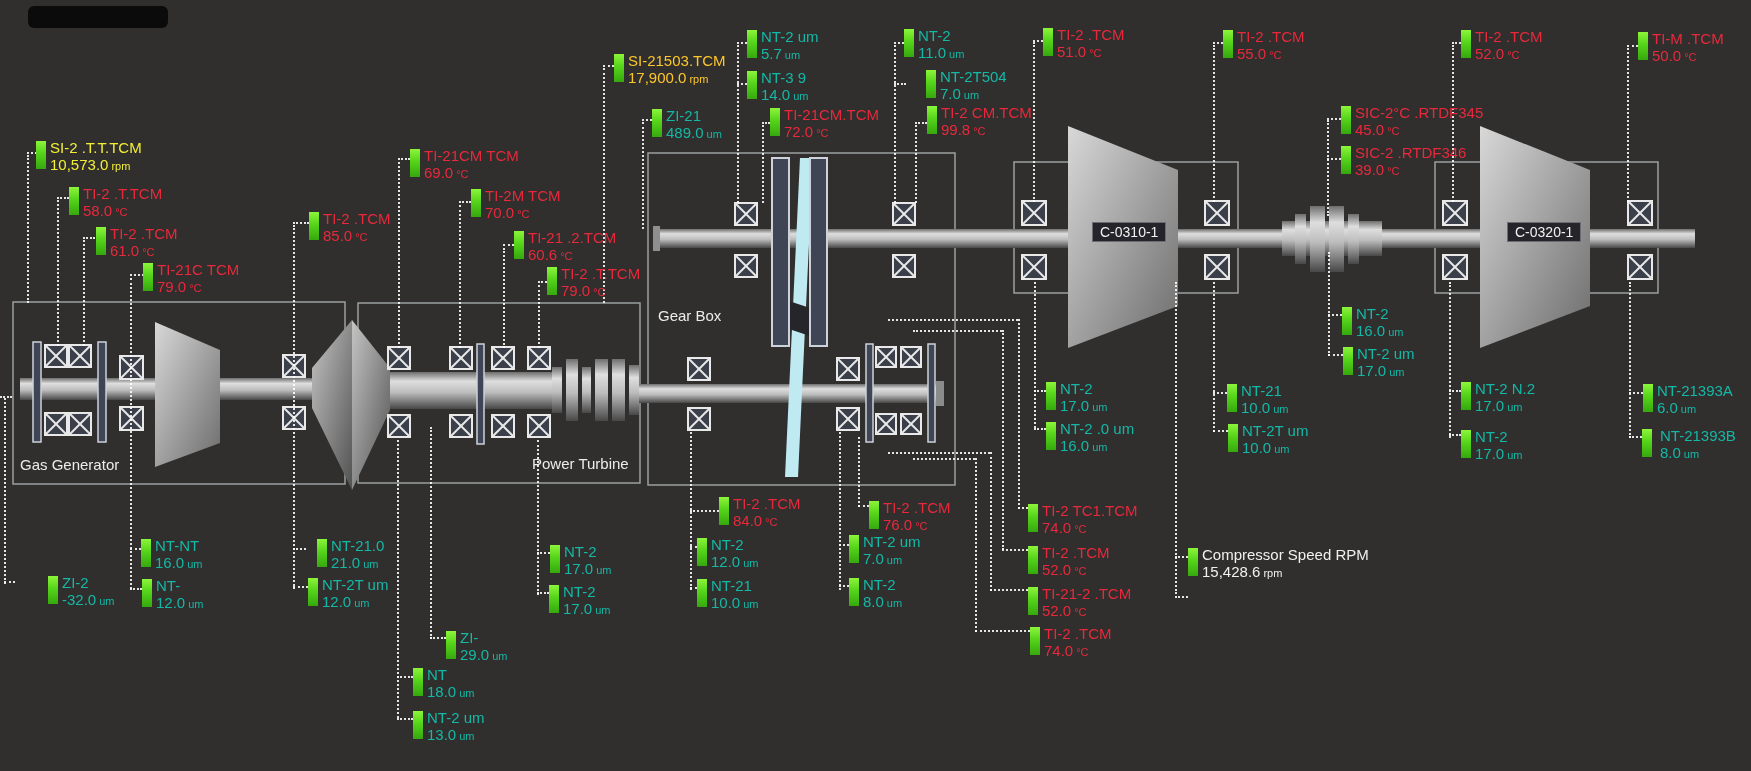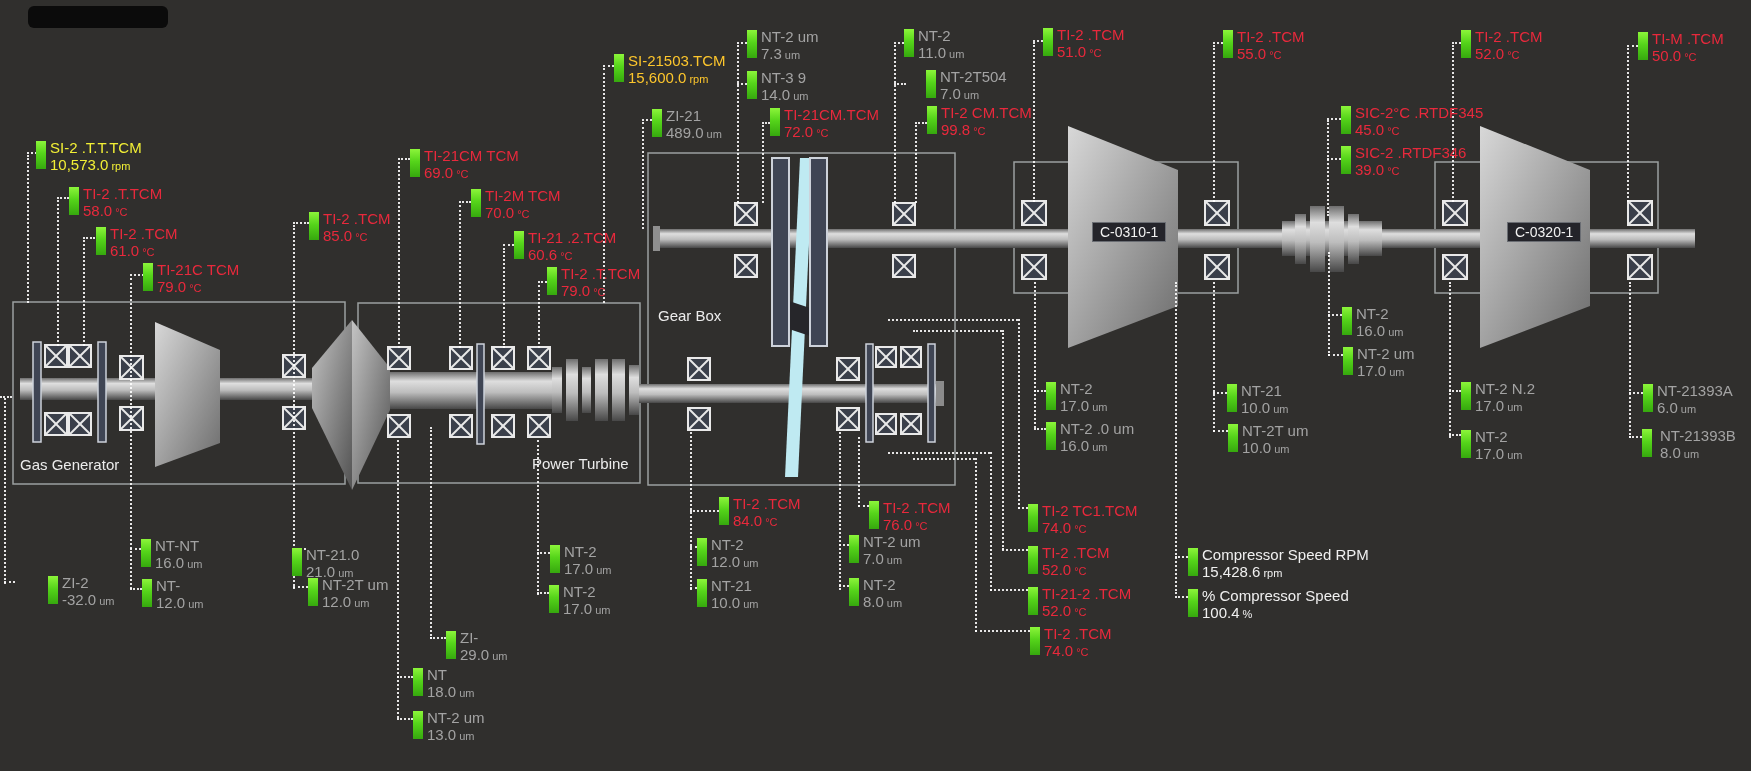--- a/index.html
+++ b/index.html
@@ -7,21 +7,21 @@
        font-family:"Liberation Sans",sans-serif;}
   #shapes,#connectors,#labels,#overlays{position:absolute;left:0;top:0;width:1751px;height:771px;}
   #connectors div{position:absolute;}
   .vline{border-left:2px dotted rgba(255,255,255,.88);width:0;}
   .hline{border-top:2px dotted rgba(255,255,255,.88);height:0;}
   .sensor{position:absolute;display:flex;align-items:flex-start;gap:4px;white-space:nowrap;}
   .bar{width:10px;height:28px;margin-top:2px;flex:0 0 auto;
        background:linear-gradient(180deg,#8cf53a 0%,#55d41a 45%,#36a80e 100%);}
   .txt{display:flex;flex-direction:column;font-size:15px;line-height:17px;}
   .val .u{font-size:11px;margin-left:3px;}
-  .c-red{color:#e8293c}.c-orange{color:#a3a3a3}.c-yellow{color:#f2ef35}
+  .c-red{color:#e8293c}.c-orange{color:#14b8a6}.c-yellow{color:#f2ef35}
   .c-amber{color:#fdc62c}.c-white{color:#f0f0f0}
   .machine-name{position:absolute;color:#ececec;font-size:15px;}
   .comp-tag{position:absolute;background:#24242a;border:1px solid #6a6d73;color:#f2f2f2;
             font-size:14px;padding:1px 7px;}
   .blob{position:absolute;background:#0b0b0b;border-radius:6px;}
 </style>
 </head>
 <body>
 
 <div id="app">
@@ -455,35 +455,35 @@
         <span class="bar"></span>
         <span class="txt c-red">
           <span class="tag">TI-2 .T.TCM</span>
           <span class="val"><span class="num">79.0</span><span class="u">°C</span></span>
         </span>
       </div>
       <div class="sensor" style="left: 614px; top: 52px;">
         <span class="bar"></span>
         <span class="txt c-amber">
           <span class="tag">SI-21503.TCM</span>
-          <span class="val"><span class="num">15,600.0</span><span class="u">rpm</span></span>
+          <span class="val"><span class="num">17,900.0</span><span class="u">rpm</span></span>
         </span>
       </div>
       <div class="sensor" style="left: 652px; top: 107px;">
         <span class="bar"></span>
         <span class="txt c-orange">
           <span class="tag">ZI-21</span>
           <span class="val"><span class="num">489.0</span><span class="u">um</span></span>
         </span>
       </div>
       <div class="sensor" style="left: 747px; top: 28px;">
         <span class="bar"></span>
         <span class="txt c-orange">
           <span class="tag">NT-2 um</span>
-          <span class="val"><span class="num">7.3</span><span class="u">um</span></span>
+          <span class="val"><span class="num">5.7</span><span class="u">um</span></span>
         </span>
       </div>
       <div class="sensor" style="left: 747px; top: 69px;">
         <span class="bar"></span>
         <span class="txt c-orange">
           <span class="tag">NT-3 9</span>
           <span class="val"><span class="num">14.0</span><span class="u">um</span></span>
         </span>
       </div>
       <div class="sensor" style="left: 770px; top: 106px;">
@@ -745,42 +745,35 @@
           <span class="val"><span class="num">16.0</span><span class="u">um</span></span>
         </span>
       </div>
       <div class="sensor" style="left: 142px; top: 577px;">
         <span class="bar"></span>
         <span class="txt c-orange">
           <span class="tag">NT-</span>
           <span class="val"><span class="num">12.0</span><span class="u">um</span></span>
         </span>
       </div>
-      <div class="sensor" style="left: 292px; top: 537px; margin-top: 9px;">
+      <div class="sensor" style="left: 317px; top: 537px;">
         <span class="bar"></span>
         <span class="txt c-orange">
           <span class="tag">NT-21.0</span>
           <span class="val"><span class="num">21.0</span><span class="u">um</span></span>
         </span>
       </div>
       <div class="sensor" style="left: 308px; top: 576px;">
         <span class="bar"></span>
         <span class="txt c-orange">
           <span class="tag">NT-2T um</span>
           <span class="val"><span class="num">12.0</span><span class="u">um</span></span>
         </span>
       </div>
       <div class="sensor" style="left: 1188px; top: 546px; justify-content: flex-end;">
         <span class="bar"></span>
         <span class="txt c-white">
           <span class="tag">Compressor Speed RPM</span>
           <span class="val"><span class="num">15,428.6</span><span class="u">rpm</span></span>
         </span>
       </div>
-      <div class="sensor" style="left: 1188px; top: 587px;">
-        <span class="bar"></span>
-        <span class="txt c-white">
-          <span class="tag">% Compressor Speed</span>
-          <span class="val"><span class="num">100.4</span><span class="u">%</span></span>
-        </span>
-      </div>
     </div>
 </div>
 
 </body></html>

